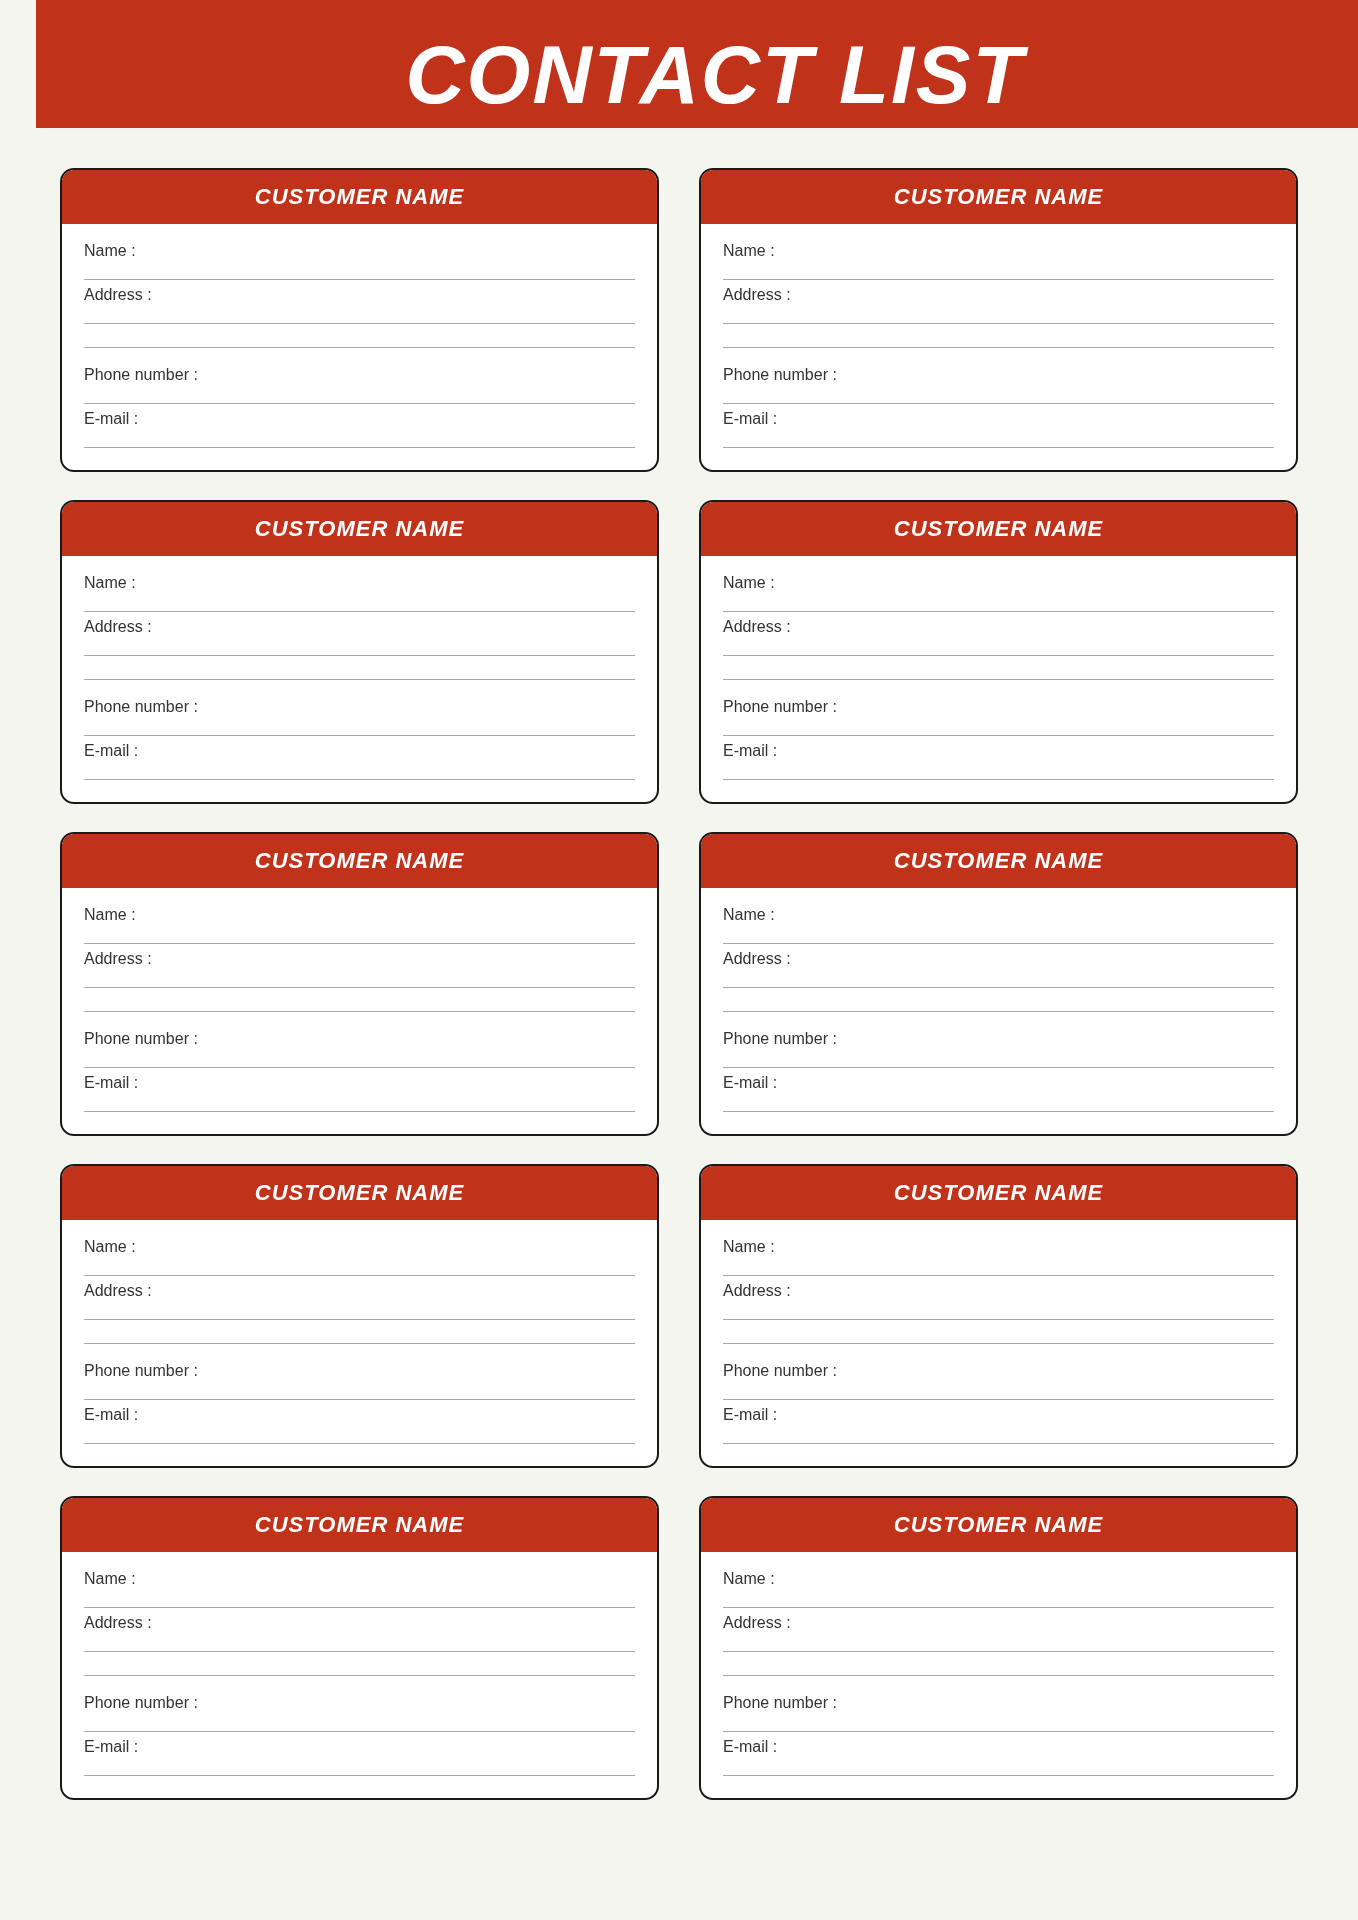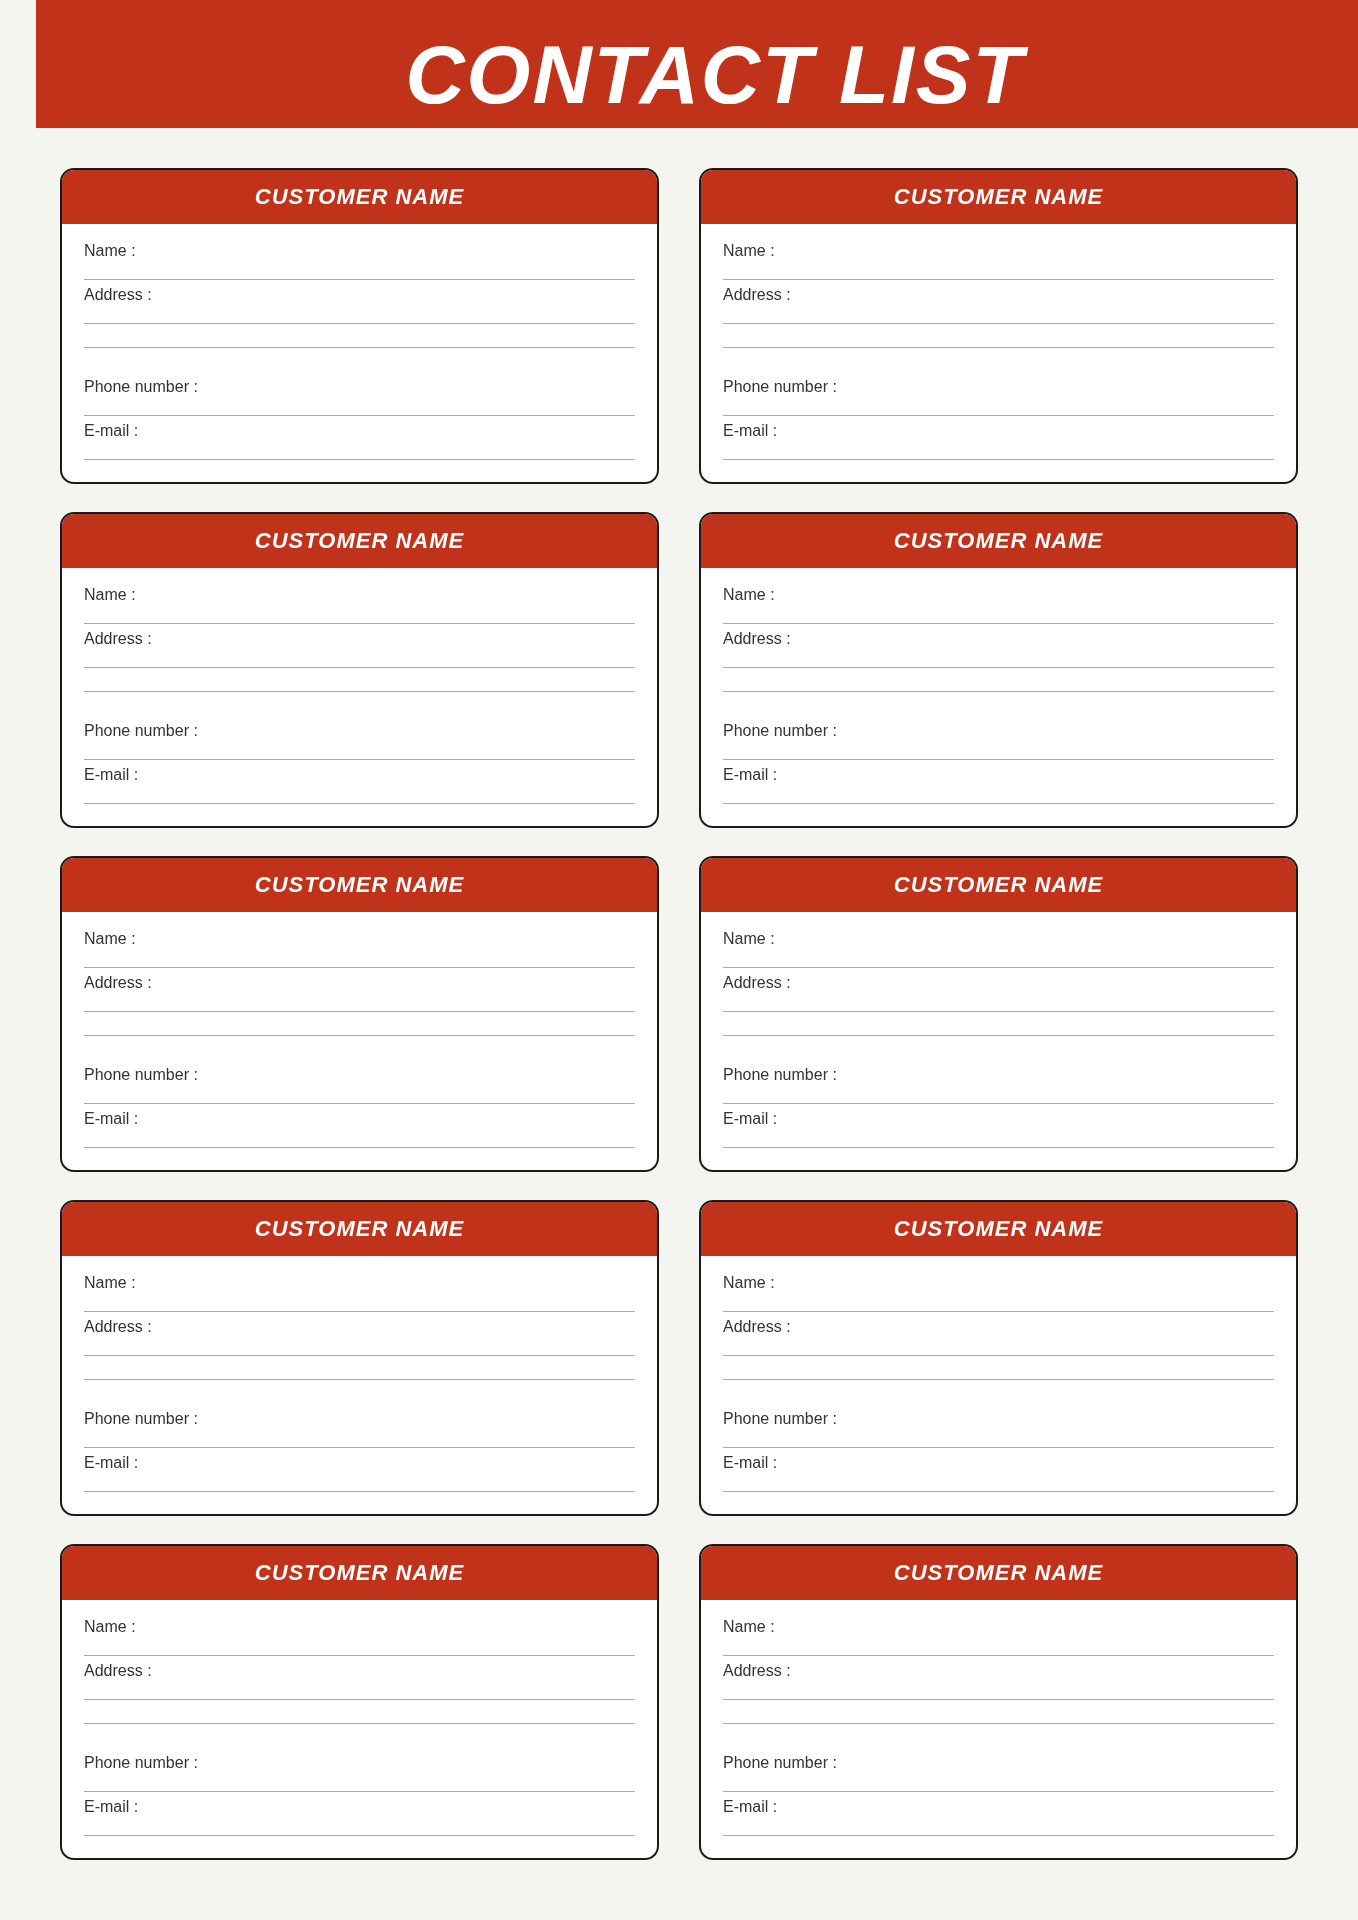--- a/index.html
+++ b/index.html
@@ -100,21 +100,21 @@
     .address-extra-line {
       border: none;
       border-bottom: 1.5px solid #aaaaaa;
       height: 18px;
       width: 100%;
       background: transparent;
       margin-top: 6px;
     }
 
     .field-group-address {
-      margin-bottom: 20px;
+      margin-bottom: 8px;
     }
 
     .field-separator {
       height: 10px;
     }
   </style>
 </head>
 <body>
 
 <div class="header">

